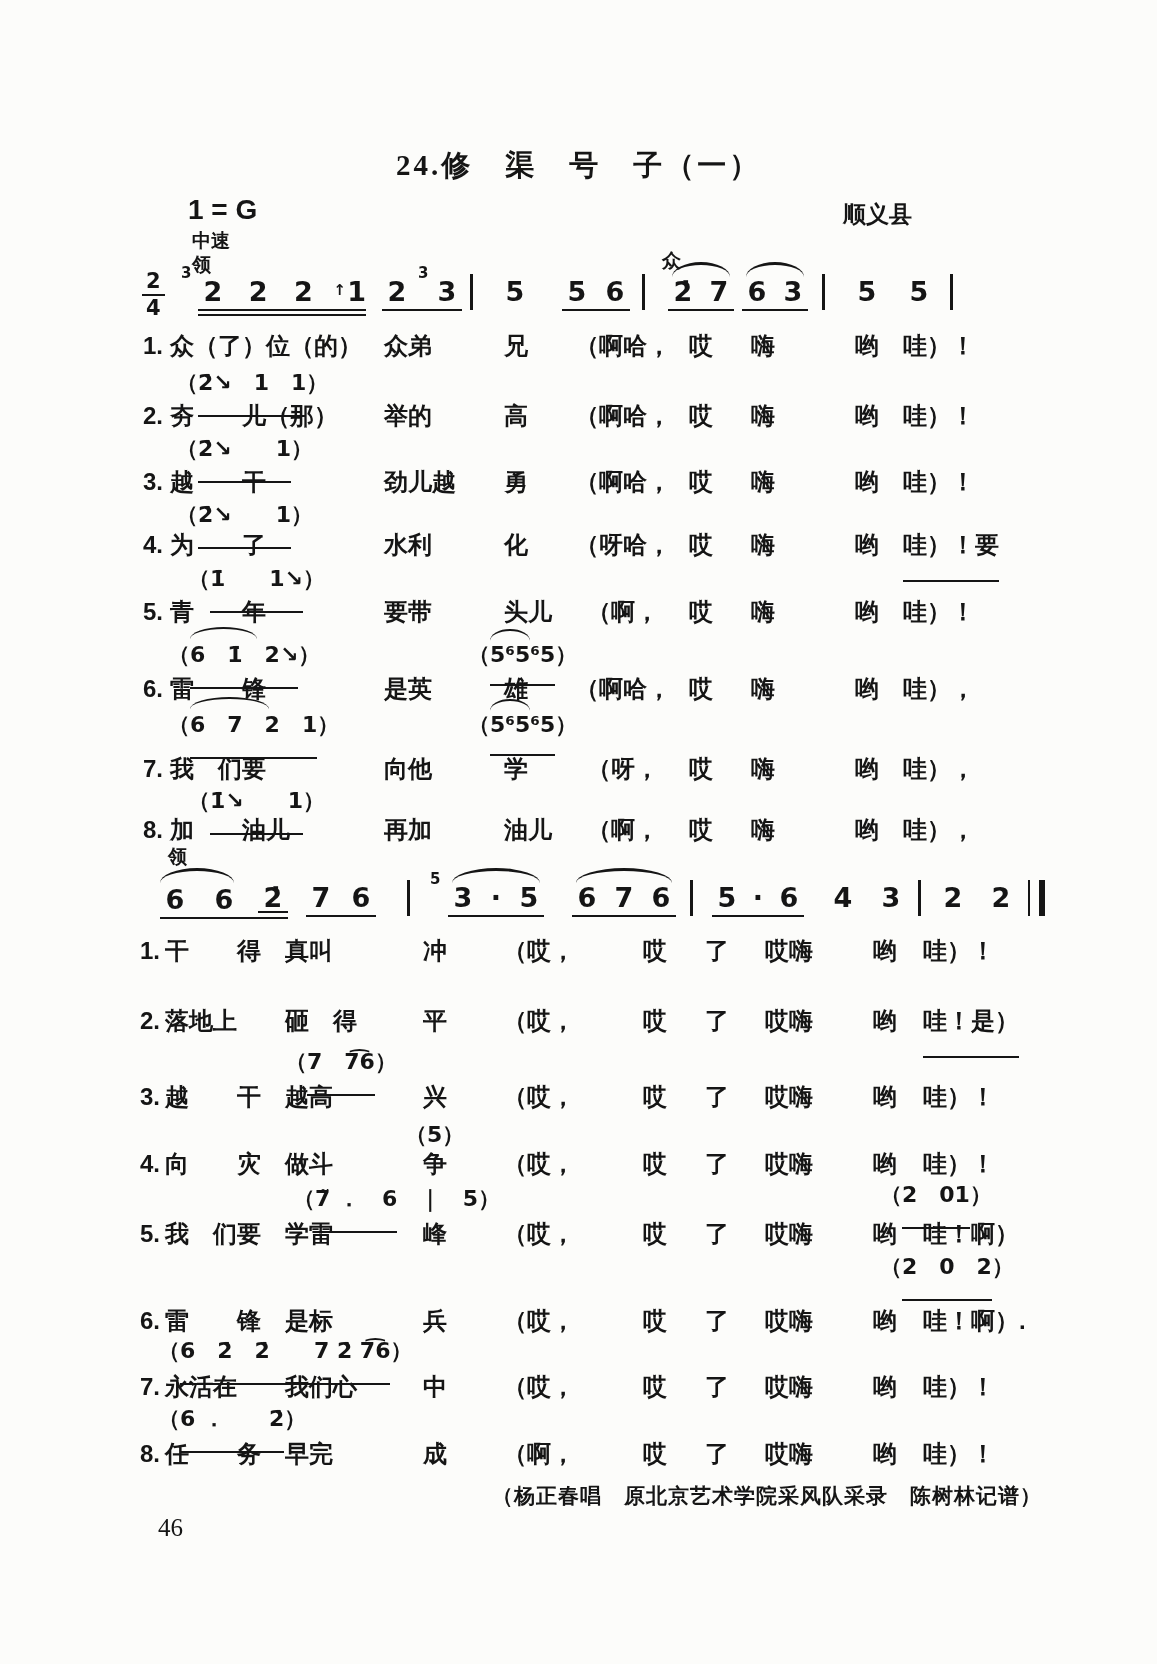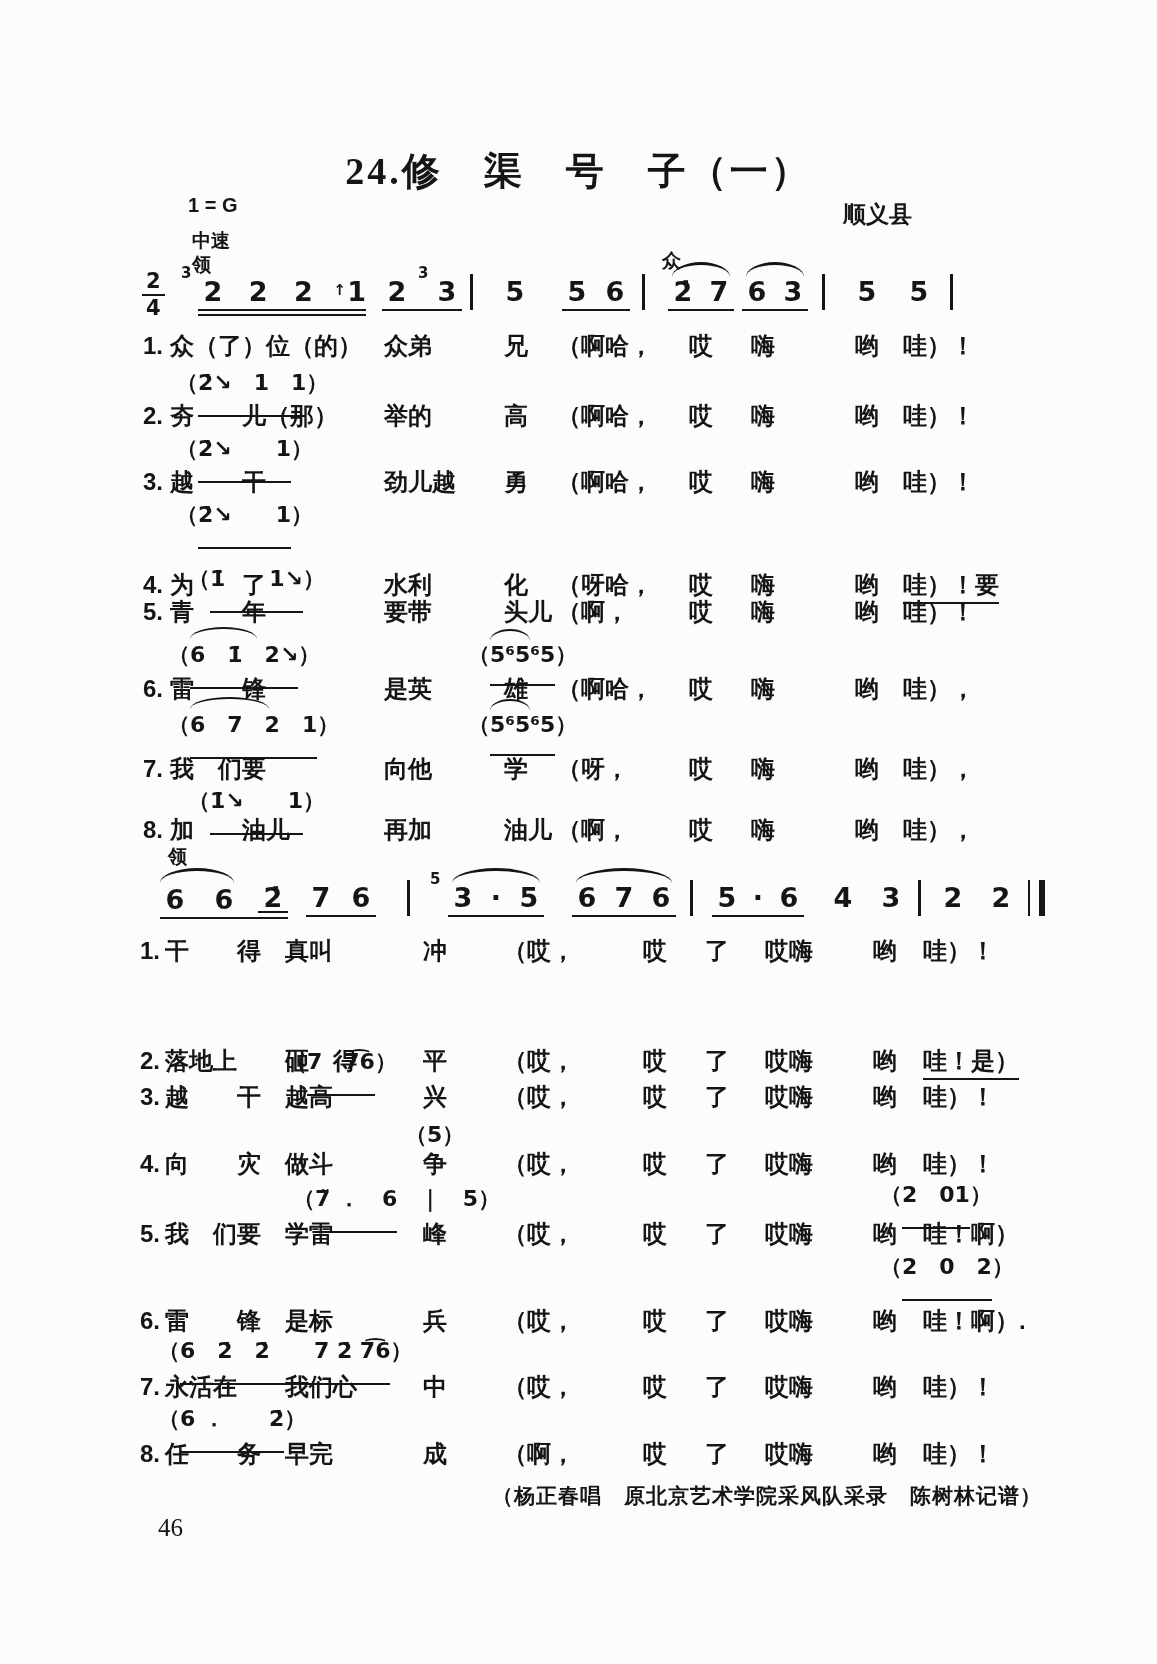--- a/index.html
+++ b/index.html
@@ -1,20 +1,20 @@
 <!DOCTYPE html>
 <html><head>
 <meta charset="utf-8">
 <style>
   html,body{margin:0;padding:0;background:#e8e8e8;}
   .page{position:relative;width:1157px;height:1664px;margin:0 auto;background:#fcfcfa;
         font-family:"Liberation Sans","DejaVu Sans",sans-serif;color:#151515;overflow:hidden;}
   .title{position:absolute;top:146px;left:0;width:100%;text-align:center;
-         font-size:38px;font-weight:bold;letter-spacing:3px;font-family:"Liberation Serif","DejaVu Serif",serif;}
-  .key{position:absolute;left:188px;top:194px;font-size:20px;font-weight:bold;}
+         font-size:29px;font-weight:bold;letter-spacing:3px;font-family:"Liberation Serif","DejaVu Serif",serif;}
+  .key{position:absolute;left:188px;top:194px;font-size:28px;font-weight:bold;}
   .region{position:absolute;left:843px;top:199px;font-size:23px;font-weight:bold;}
   .tempo{position:absolute;left:192px;top:228px;font-size:19px;font-weight:bold;}
   .lead1{position:absolute;left:192px;top:252px;font-size:19px;font-weight:bold;}
   .chorus{position:absolute;left:662px;top:248px;font-size:19px;font-weight:bold;}
   .lead2{position:absolute;left:168px;top:844px;font-size:19px;font-weight:bold;}
 
   .mline{position:absolute;left:0;width:1157px;height:58px;}
   .mline .abs{position:absolute;}
   .nn{display:inline-block;min-width:30px;text-align:center;font-size:27px;font-weight:bold;
       font-family:"DejaVu Sans",sans-serif;line-height:1;}
@@ -33,25 +33,25 @@
   .ts{position:absolute;display:flex;flex-direction:column;align-items:center;
       font-size:21px;font-weight:bold;line-height:1.1;font-family:"DejaVu Sans",sans-serif;}
   .ts .tnum{border-bottom:2.5px solid #151515;padding:0 4px 1px 4px;}
   .ts .bnum{padding-top:1px;}
 
   .lyric{position:absolute;display:flex;align-items:baseline;font-size:24px;font-weight:bold;
          white-space:pre;line-height:1.2;}
   .lyric .cell{display:inline-block;flex:0 0 auto;}
   .s1{left:143px;}
   .s1 .wn{width:27px;} .s1 .wa{width:214px;} .s1 .wb{width:120px;} .s1 .wc{width:53px;}
-  .s1 .wd{width:132px;} .s1 .we{width:62px;} .s1 .wf{width:104px;} .s1 .wg{width:48px;}
+  .s1 .wd{width:132px;text-align:center;} .s1 .we{width:62px;} .s1 .wf{width:104px;} .s1 .wg{width:48px;}
   .s2{left:140px;}
   .s2 .wn{width:25px;} .s2 .wa{width:258px;} .s2 .wb{width:80px;} .s2 .wc{width:140px;}
   .s2 .wd{width:62px;} .s2 .we{width:60px;} .s2 .wf{width:108px;} .s2 .wg{width:50px;}
-  .vu{border-bottom:2.5px solid #151515;padding-bottom:2px;margin-top:40px;}
+  .vu{border-bottom:2.5px solid #151515;padding-bottom:20px;}
   .vu:empty{display:none;}
 
   .variant{position:absolute;font-size:22px;font-weight:bold;white-space:pre;
            font-family:"DejaVu Sans",sans-serif;}
   .variant .b{display:inline-block;border-bottom:2.5px solid #151515;padding-bottom:17px;}
   .variant .b:empty{display:none;border:none;}
   .variant.arc .b{position:relative;}
   .variant.arc .b::before{content:"";position:absolute;left:0;width:62%;top:-13px;height:10px;
       border-top:2.5px solid #151515;border-radius:50%/100% 100% 0 0;}
 

